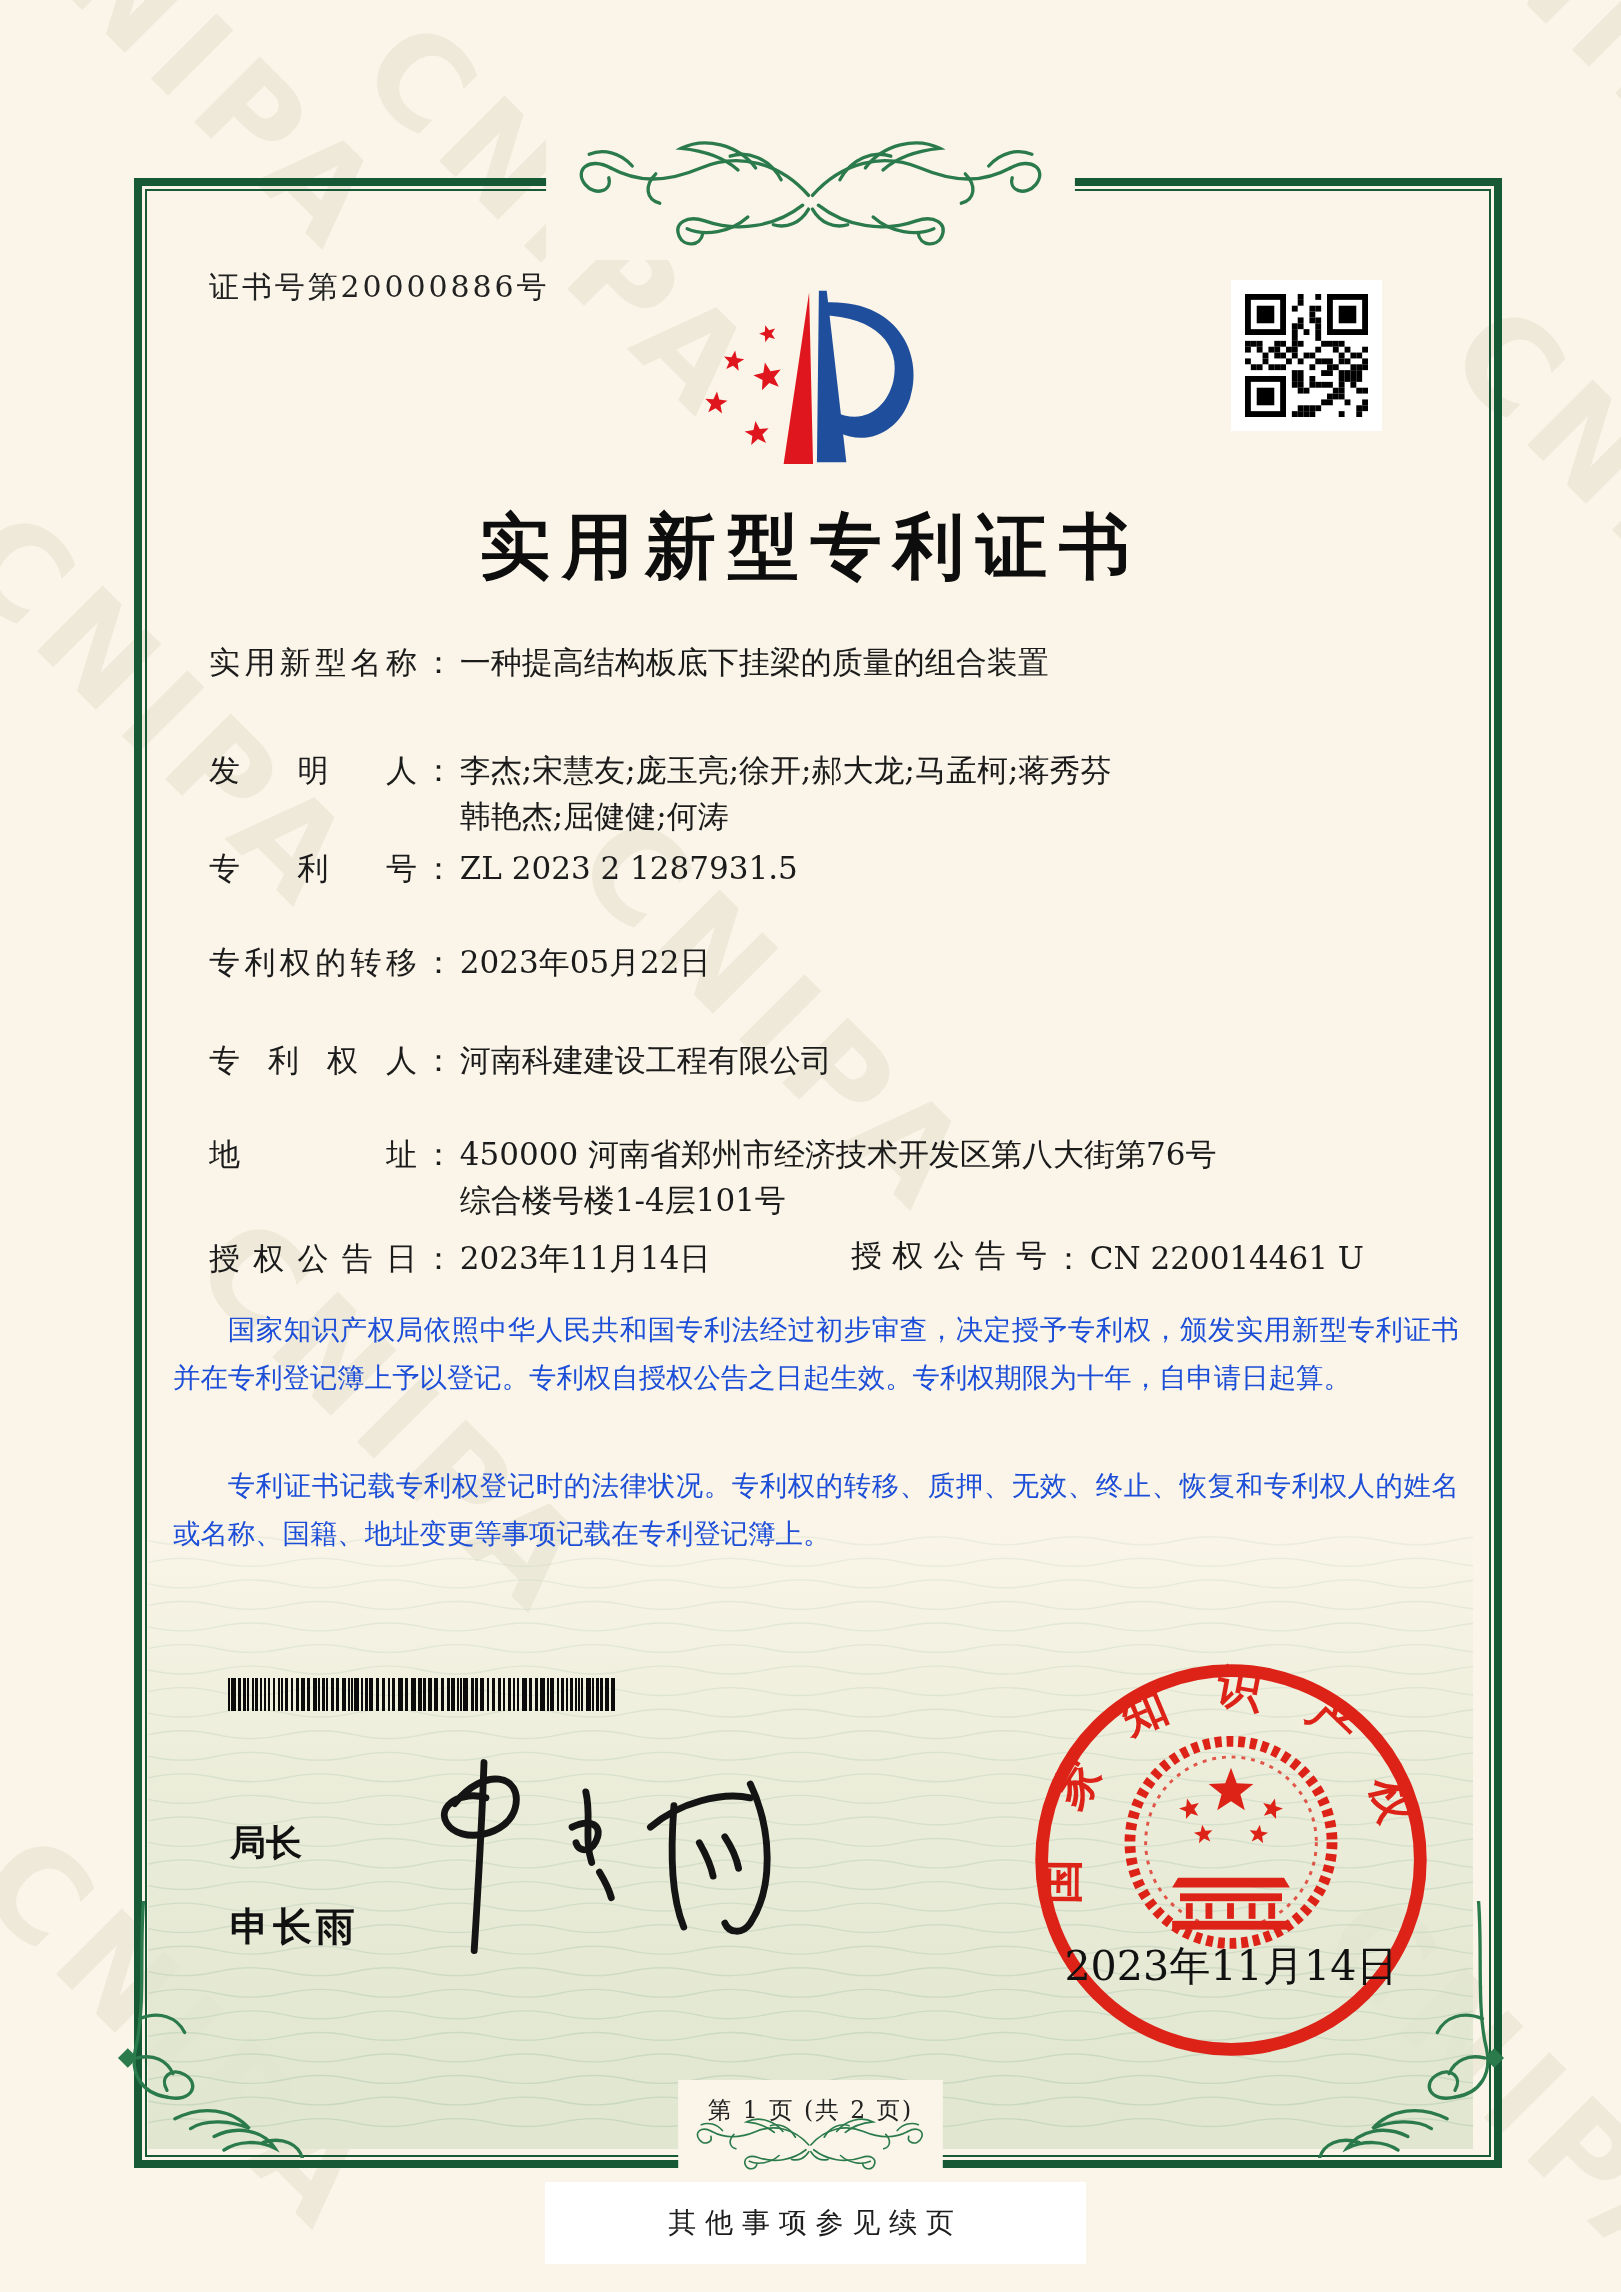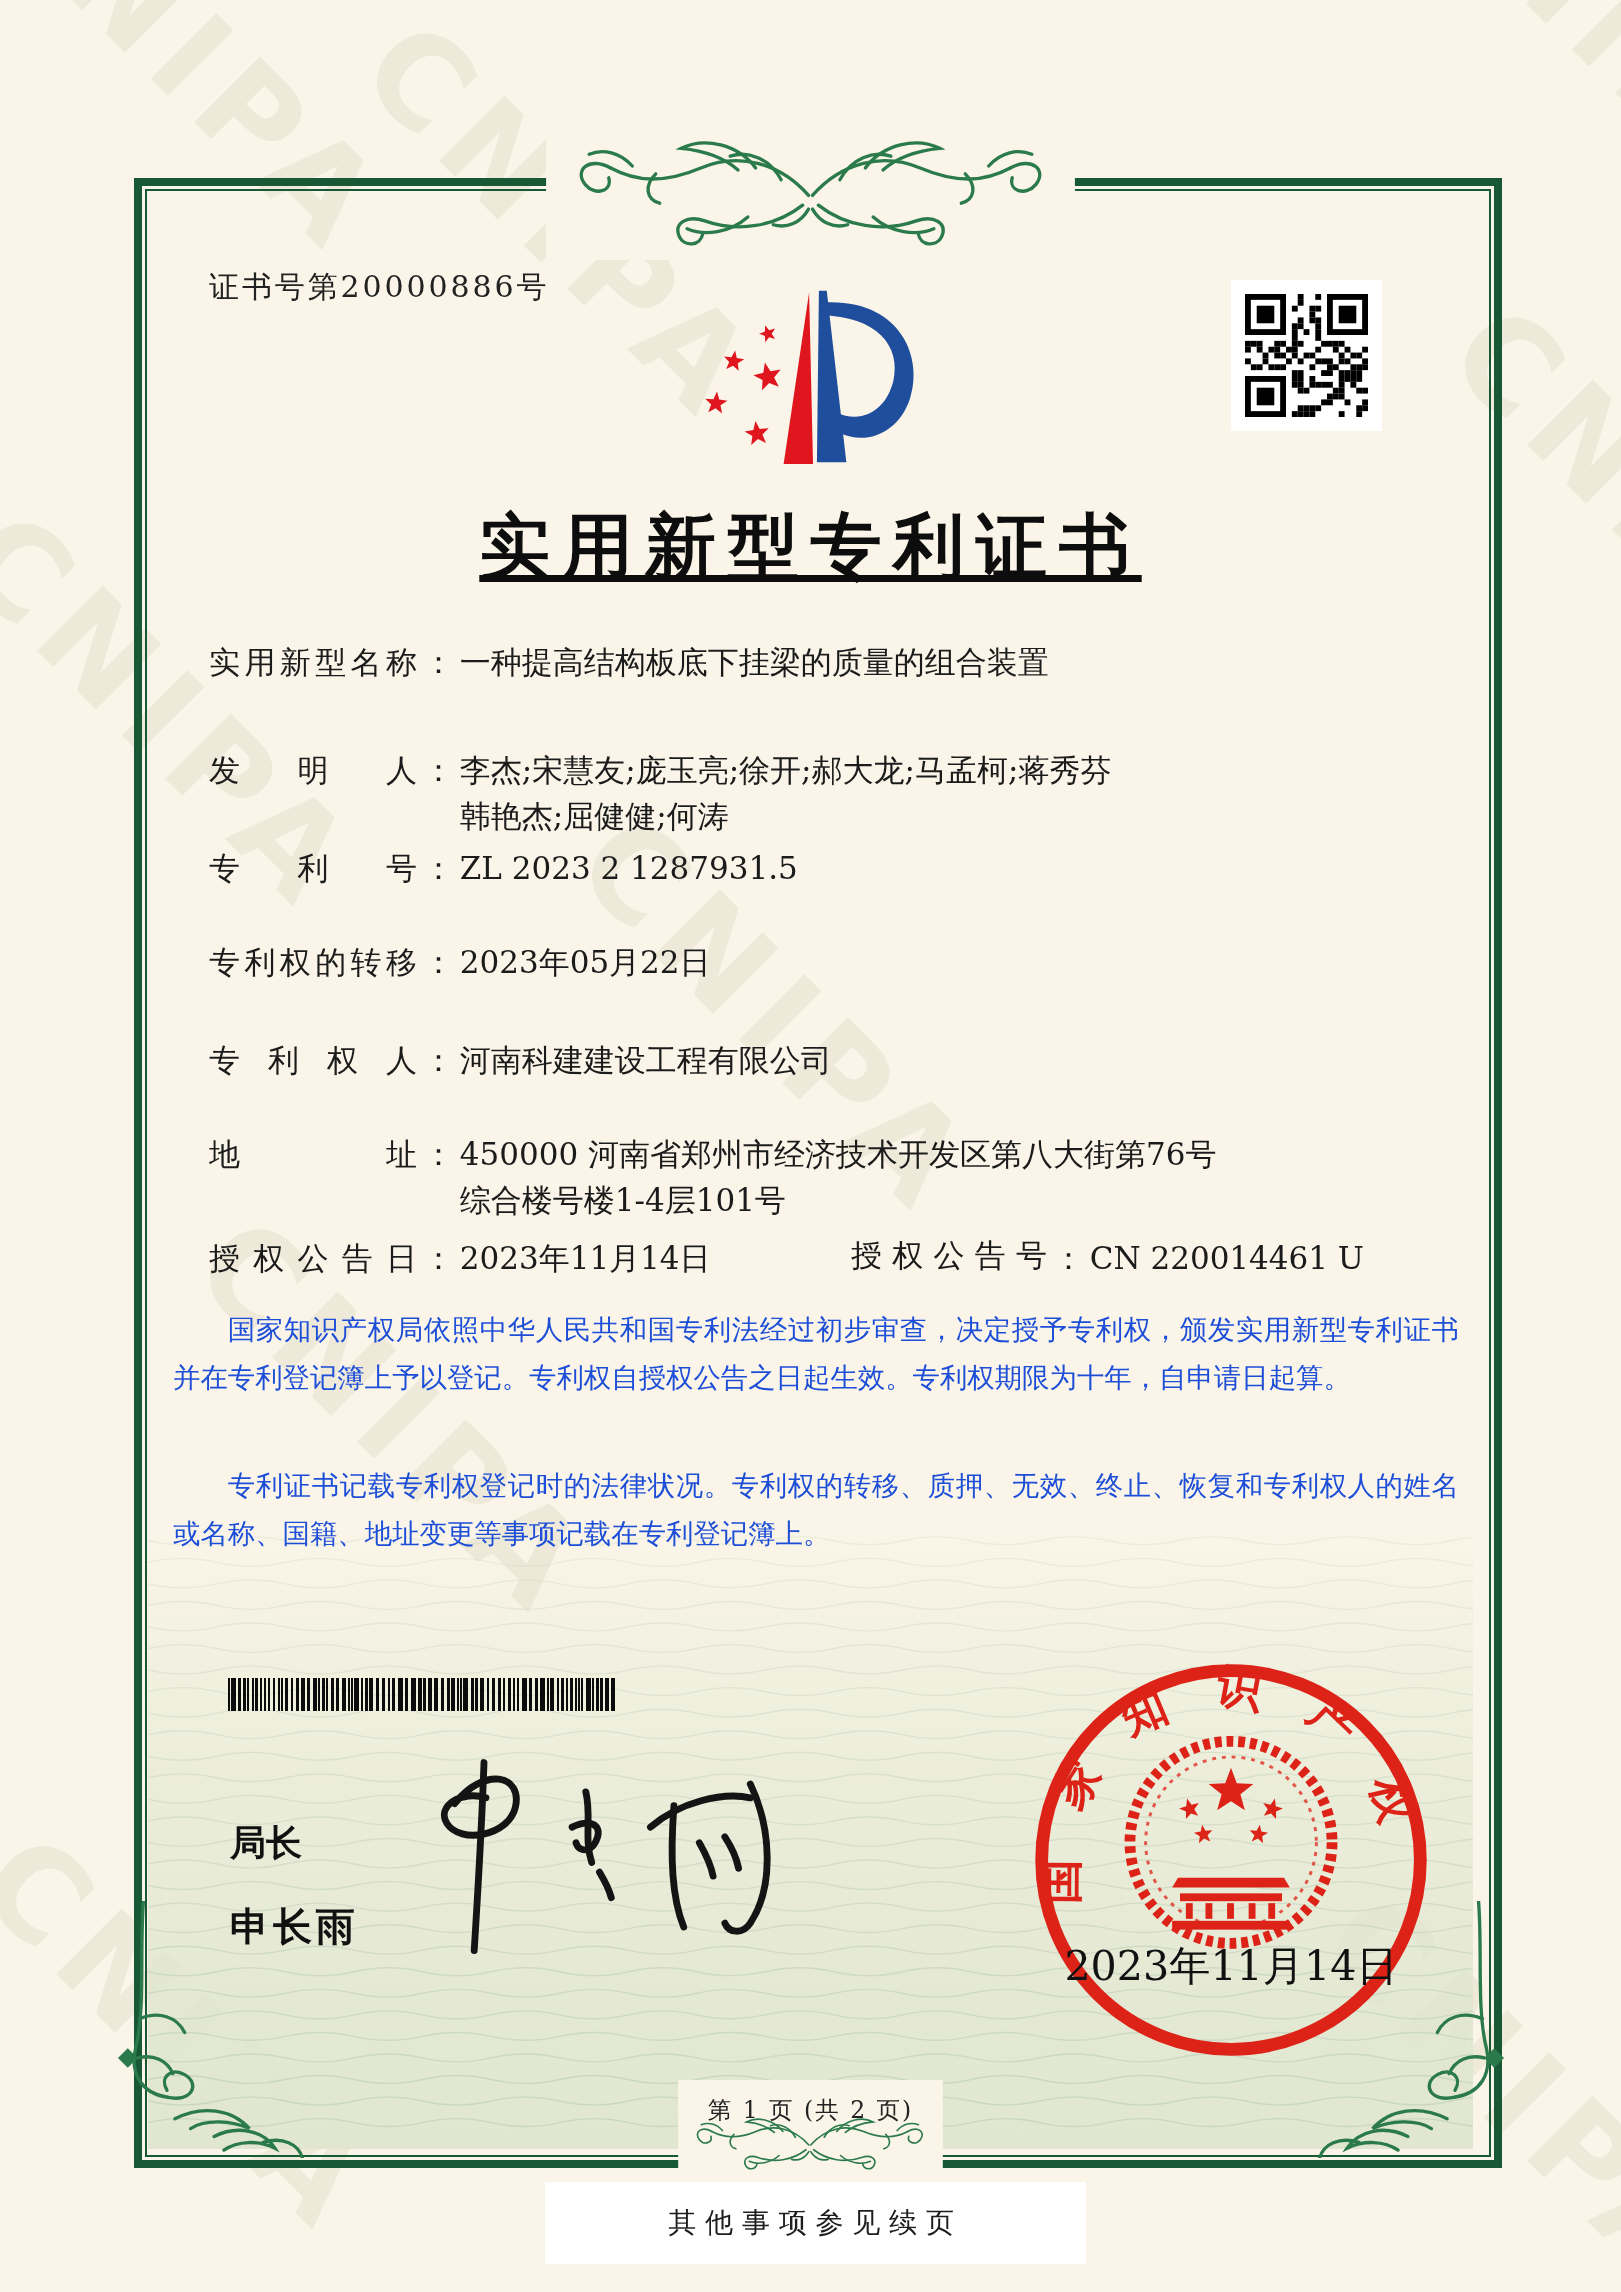--- a/index.html
+++ b/index.html
@@ -15,21 +15,21 @@
   
   .tint{position:absolute;left:148px;top:1529px;width:1325px;height:620px;
         background:linear-gradient(180deg,rgba(227,234,213,0) 0%,rgba(223,231,206,0.55) 40%,#e0e6d0 100%);}
   .tint svg{position:absolute;left:0;top:0;}
   
   .certno{position:absolute;left:209px;top:267px;font-size:30px;letter-spacing:2.9px;color:#222;}
   .logo{position:absolute;left:667px;top:263px;}
   .qrbox{position:absolute;left:1231px;top:280px;width:151px;height:151px;background:#fff;}
   .qrbox svg{position:absolute;left:13.7px;top:13.7px;}
   .title{position:absolute;left:0;top:500px;width:100%;text-align:center;font-size:71px;
-         font-weight:bold;letter-spacing:11.8px;color:#0d0d0d;text-decoration:underline;}
+         font-weight:bold;letter-spacing:11.8px;color:#0d0d0d;}
   
   .row{position:absolute;left:209px;font-size:31px;line-height:46px;white-space:nowrap;color:#1b1b1b;}
   .flabel{display:inline-block;width:208px;text-align:justify;text-align-last:justify;vertical-align:top;}
   .flabel2{display:inline-block;width:196px;text-align:justify;text-align-last:justify;vertical-align:top;font-family:Liberation Mono, monospace;}
   .colon{display:inline-block;vertical-align:top;margin:0 5.9px 0 5.9px;}
   .fval{display:inline-block;vertical-align:top;}
   .vcol{display:inline-block;vertical-align:top;}
   .grant2{position:absolute;left:642px;top:0;}
   
   .para{position:absolute;left:173px;width:1286px;font-size:27.4px;line-height:48px;

